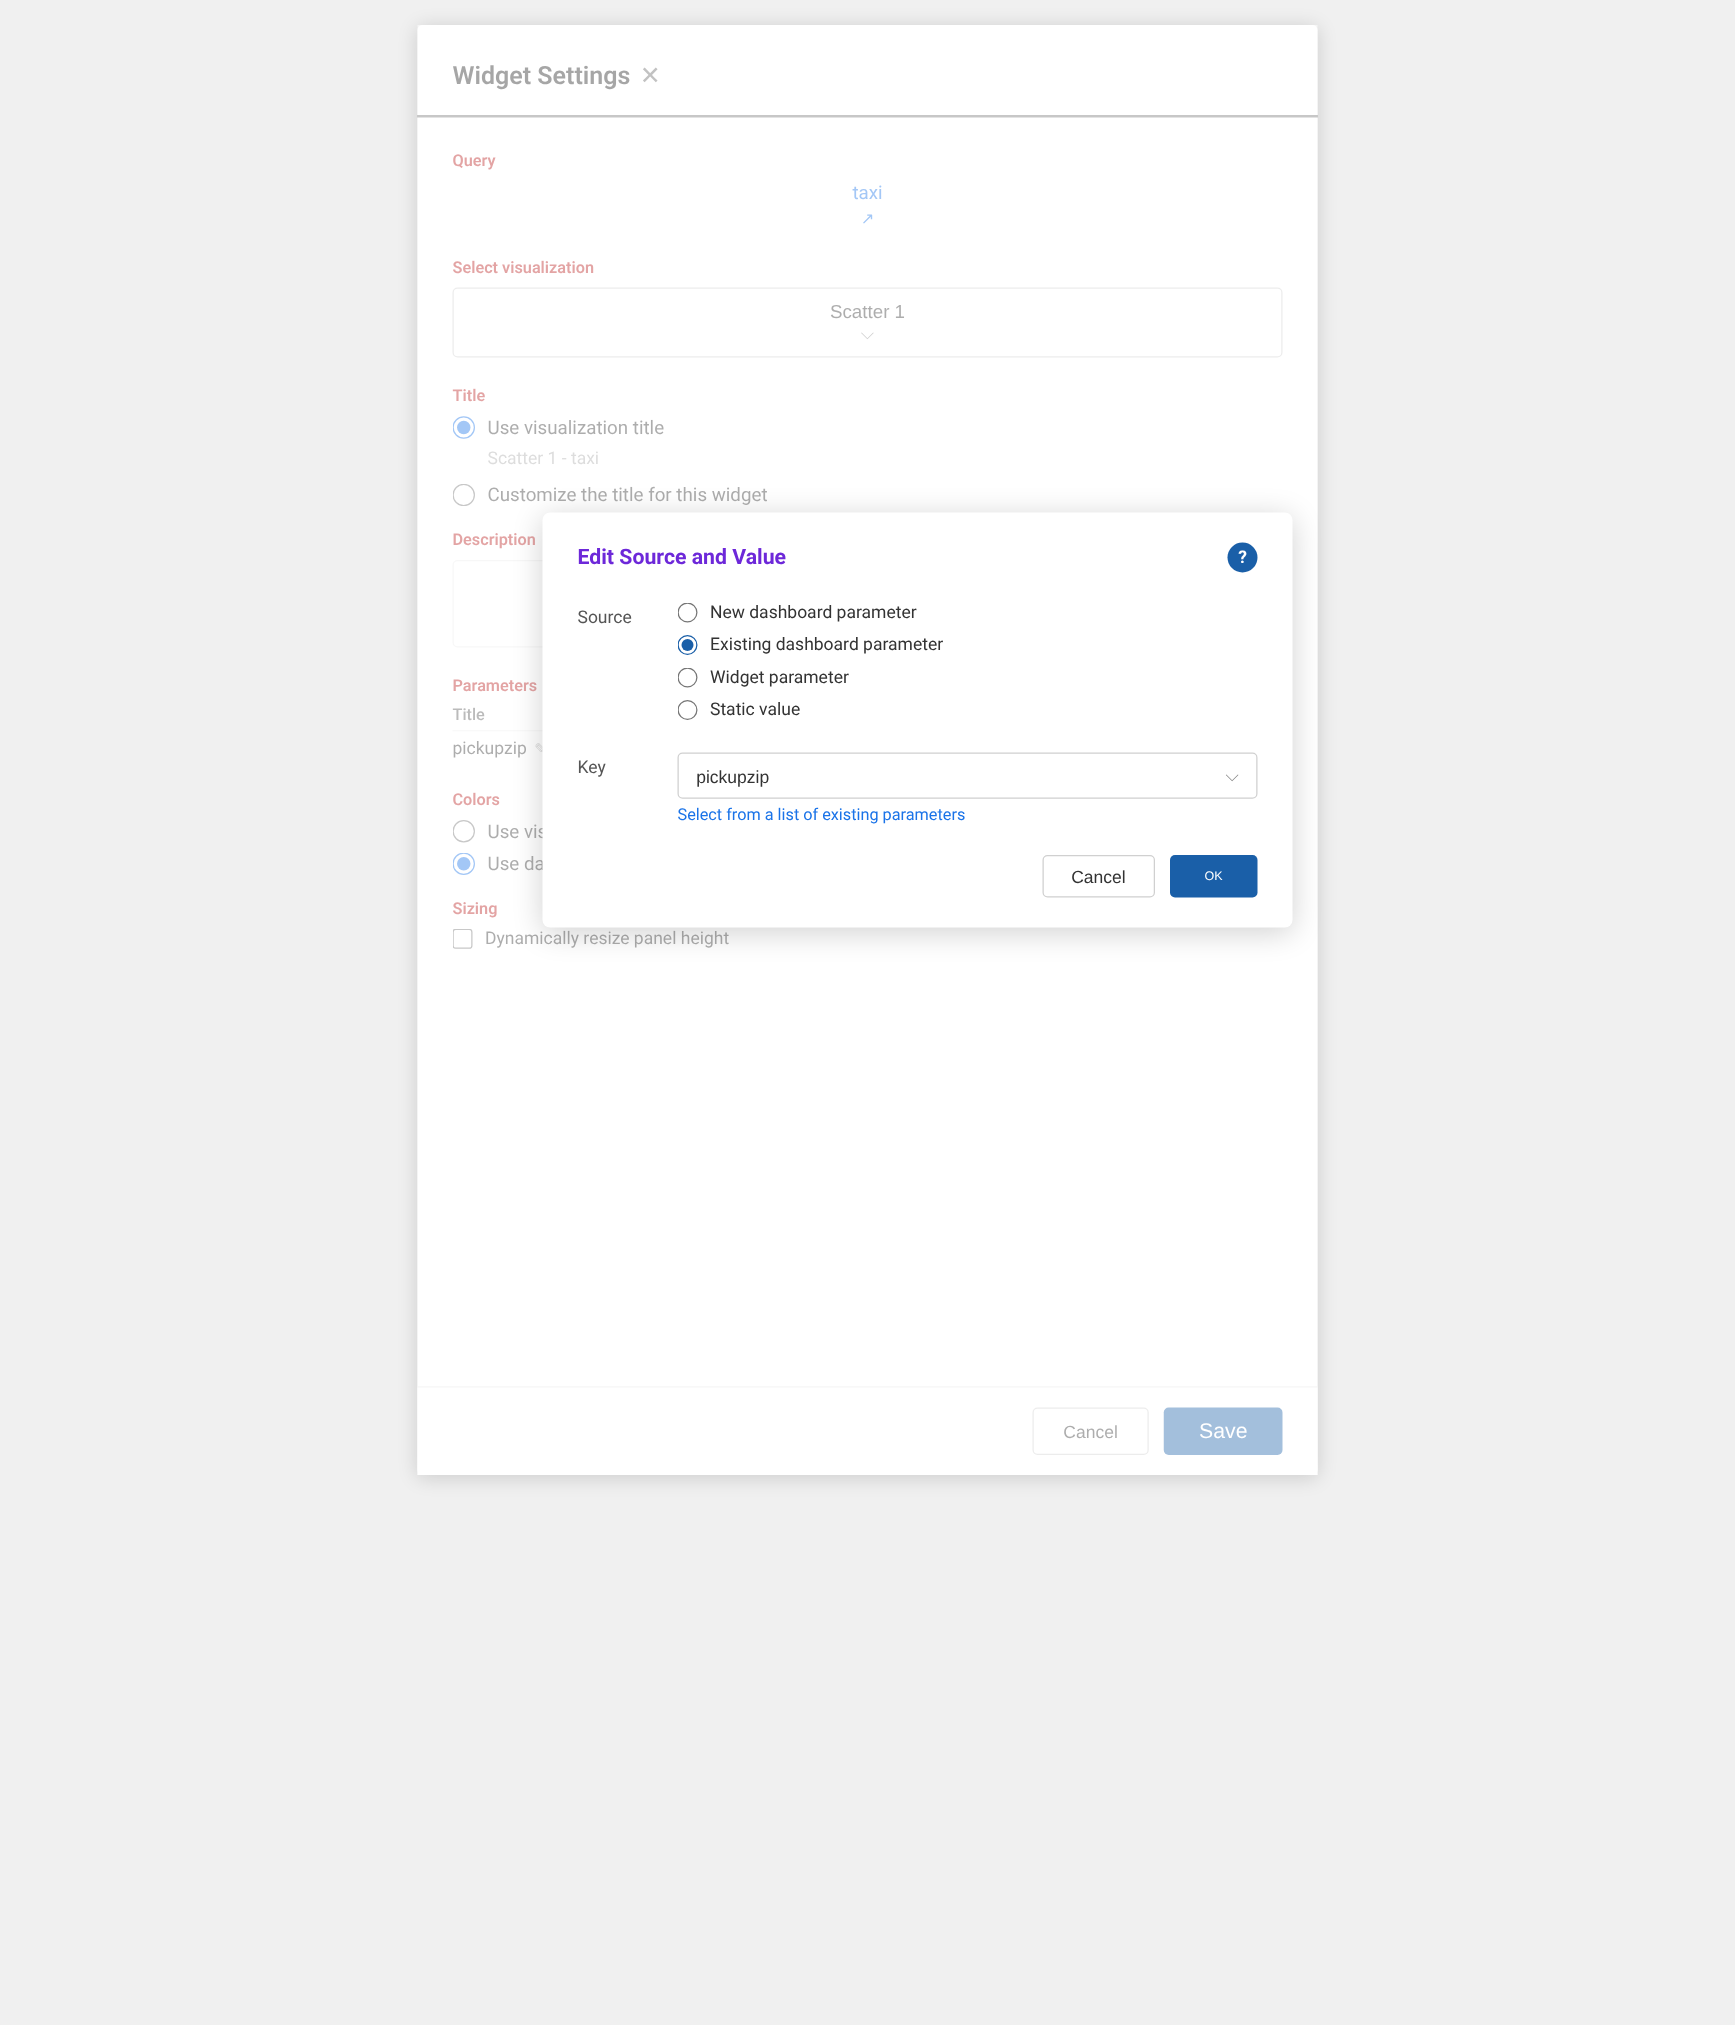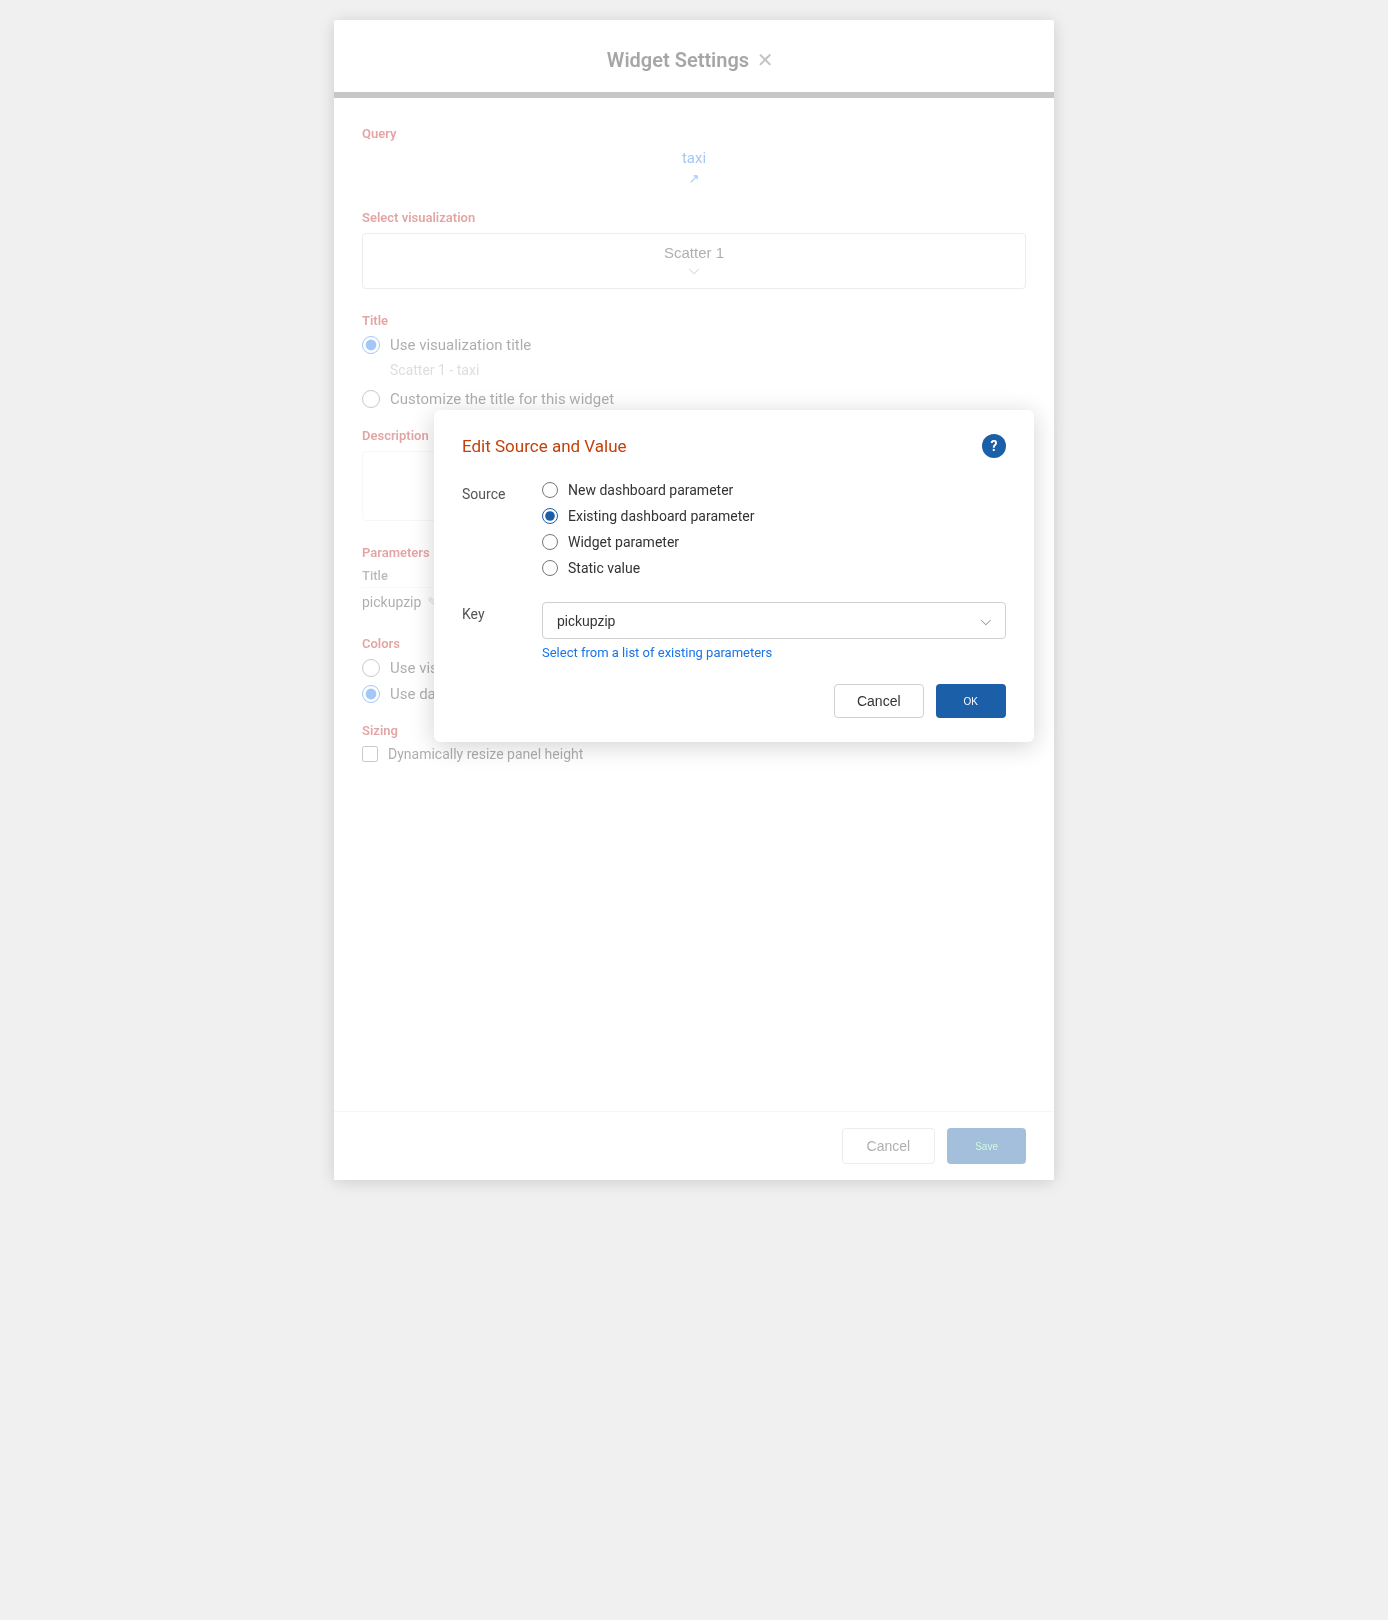--- a/index.html
+++ b/index.html
@@ -15,24 +15,24 @@
       background: #fff;
       width: 720px;
       min-height: 1160px;
       position: relative;
       border-radius: 4px;
       box-shadow: 0 2px 16px rgba(0,0,0,0.15);
       margin: 20px;
     }
     .modal-header {
       display: flex;
-      justify-content: center;
+      justify-content: flex-start;
       align-items: center;
       padding: 24px 28px 16px;
-      border-bottom: 6px solid #737373;
+      border-bottom: 2px solid #737373;
     }
     .modal-title {
       font-size: 20px;
       font-weight: 600;
       color: #222;
     }
     .close-btn {
       background: none;
       border: none;
       cursor: pointer;
@@ -194,22 +194,22 @@
       padding: 9px 24px;
       font-size: 14px;
       color: #333;
       cursor: pointer;
     }
     .btn-save {
       background: #1a5fa8;
       border: none;
       border-radius: 4px;
       padding: 9px 28px;
-      font-size: 10px;
-      color: #86efac;
+      font-size: 17px;
+      color: #ffffff;
       cursor: pointer;
       font-weight: 500;
     }
 
     
     .overlay {
       position: absolute;
       top: 0; left: 0; right: 0; bottom: 0;
       background: rgba(255,255,255,0.6);
       z-index: 10;
@@ -226,22 +226,22 @@
       padding: 24px 28px 24px;
     }
     .inner-dialog-header {
       display: flex;
       justify-content: space-between;
       align-items: center;
       margin-bottom: 24px;
     }
     .inner-dialog-title {
       font-size: 17px;
-      font-weight: 400;
-      color: #c2410c;
+      font-weight: 700;
+      color: #6d28d9;
     }
     .help-icon {
       width: 24px;
       height: 24px;
       background: #1a5fa8;
       border-radius: 50%;
       color: #fff;
       font-size: 14px;
       font-weight: bold;
       display: flex;

